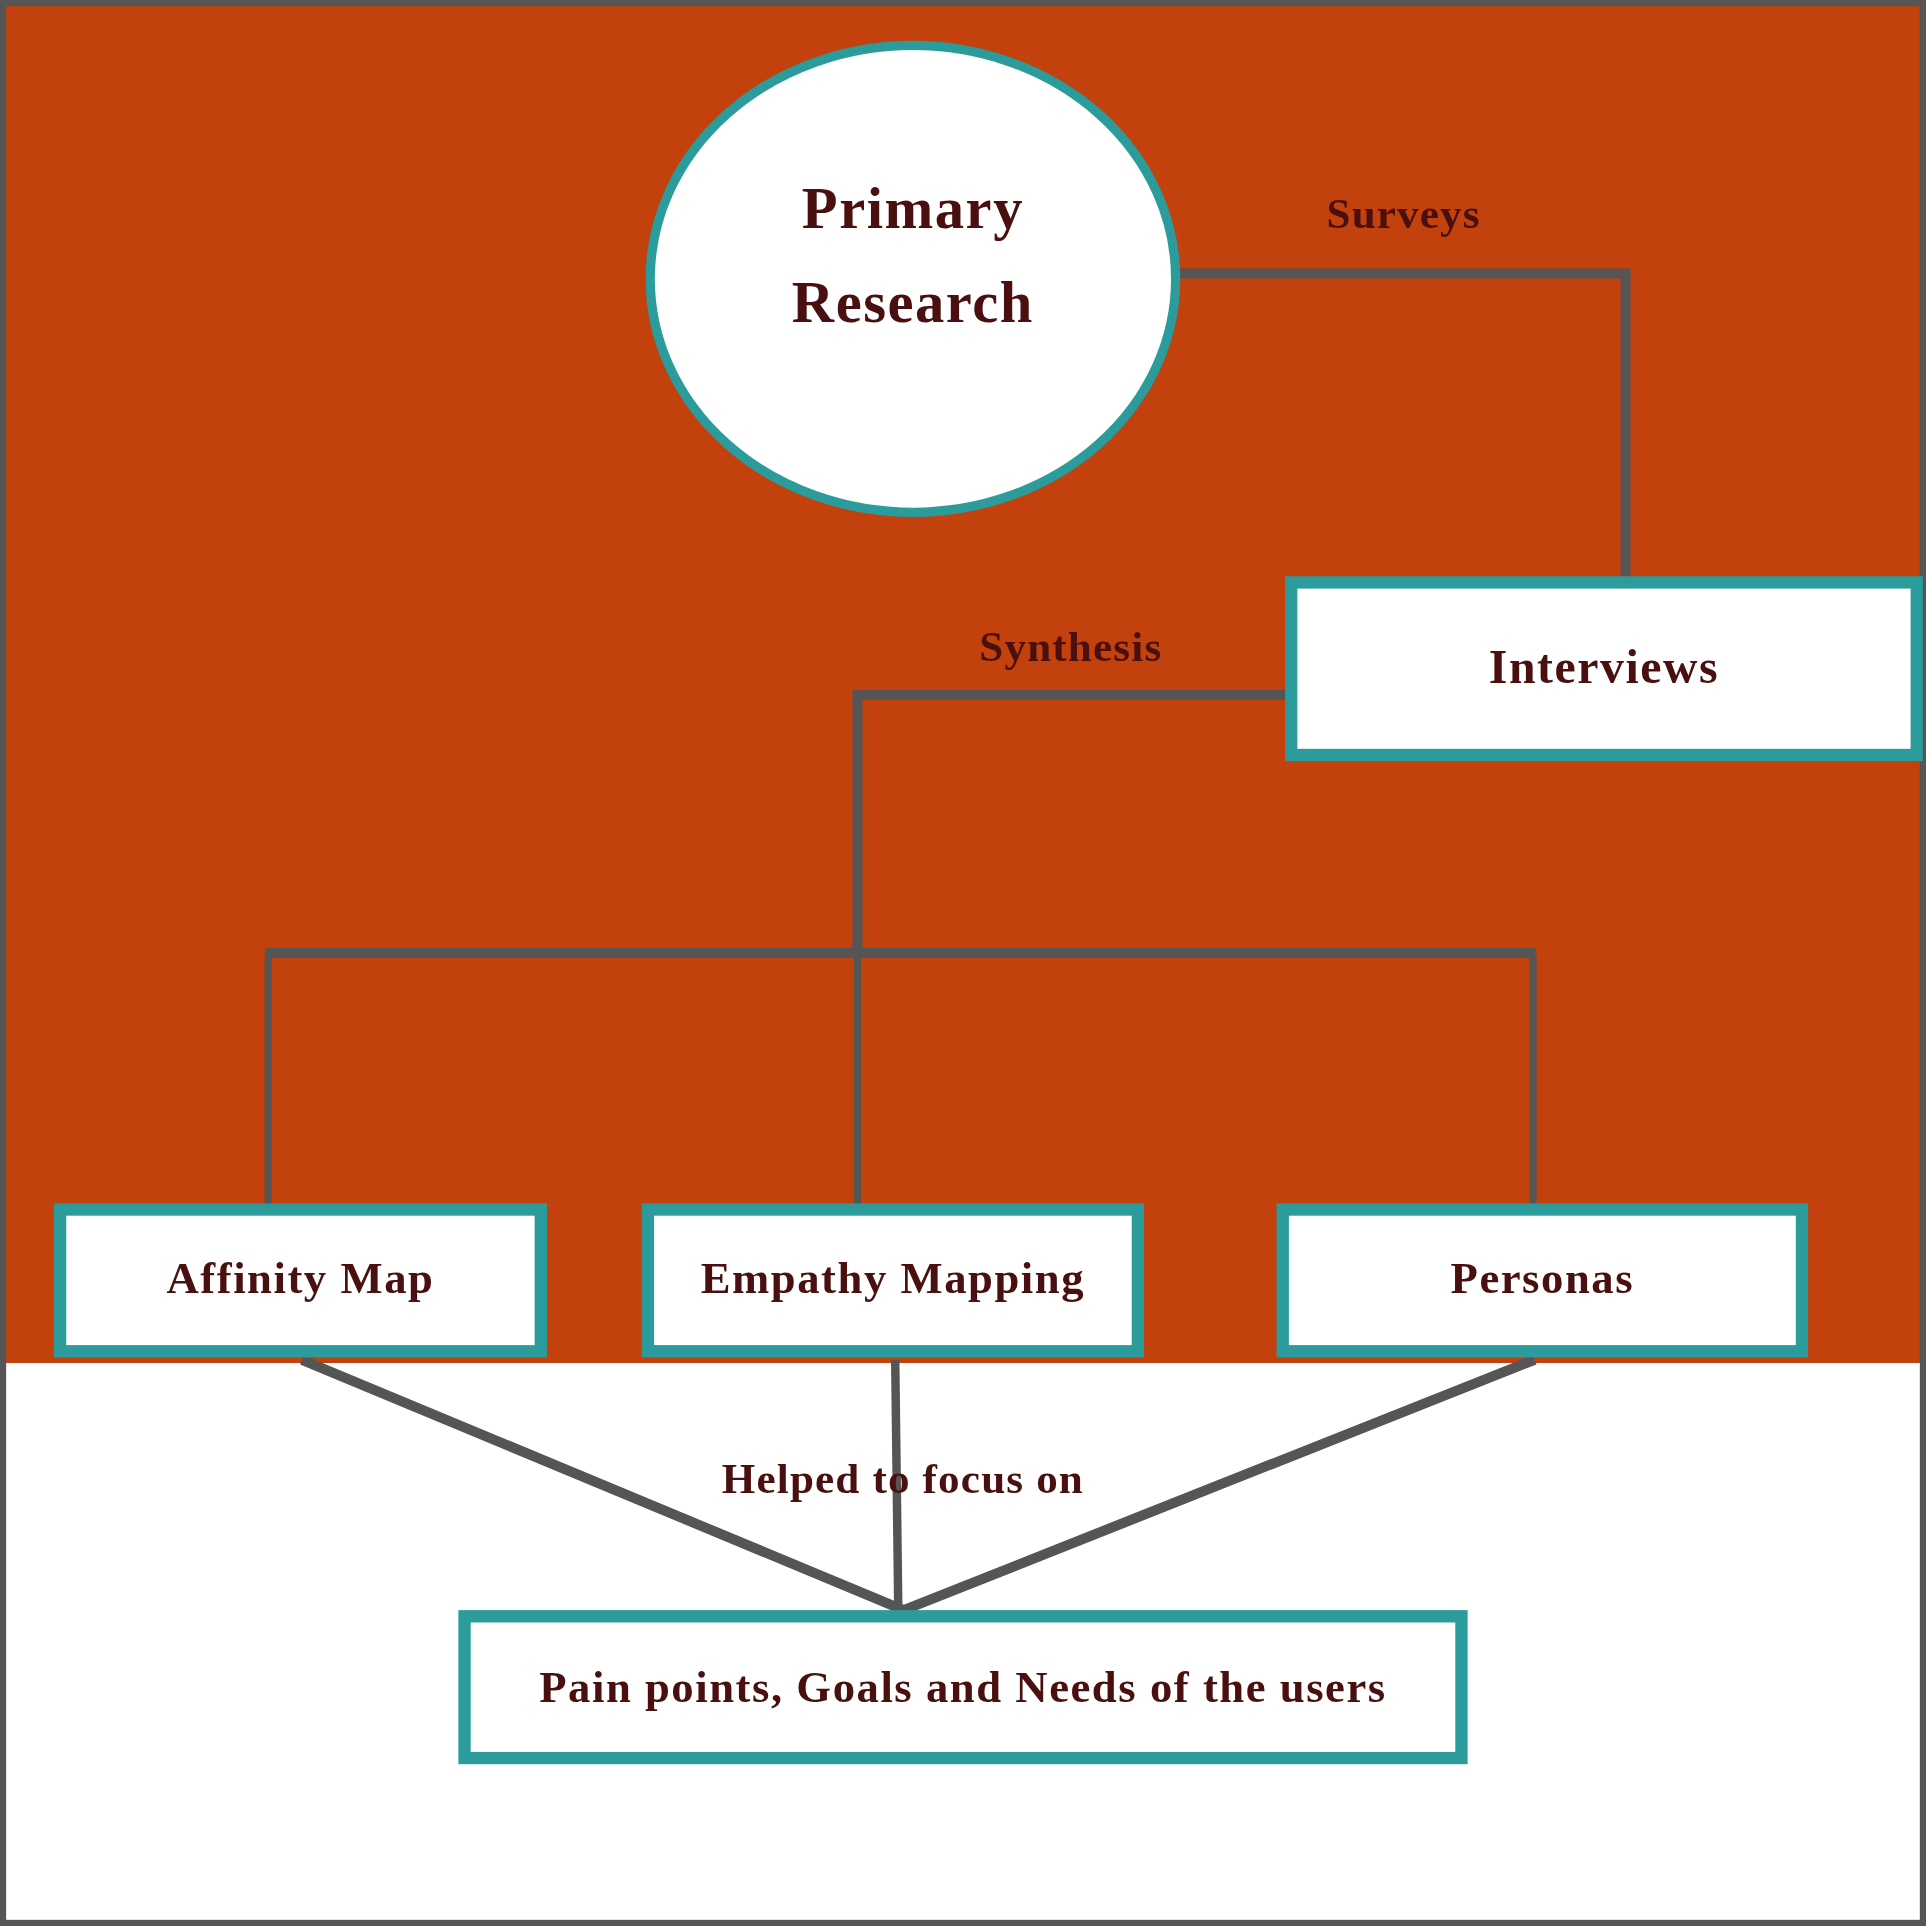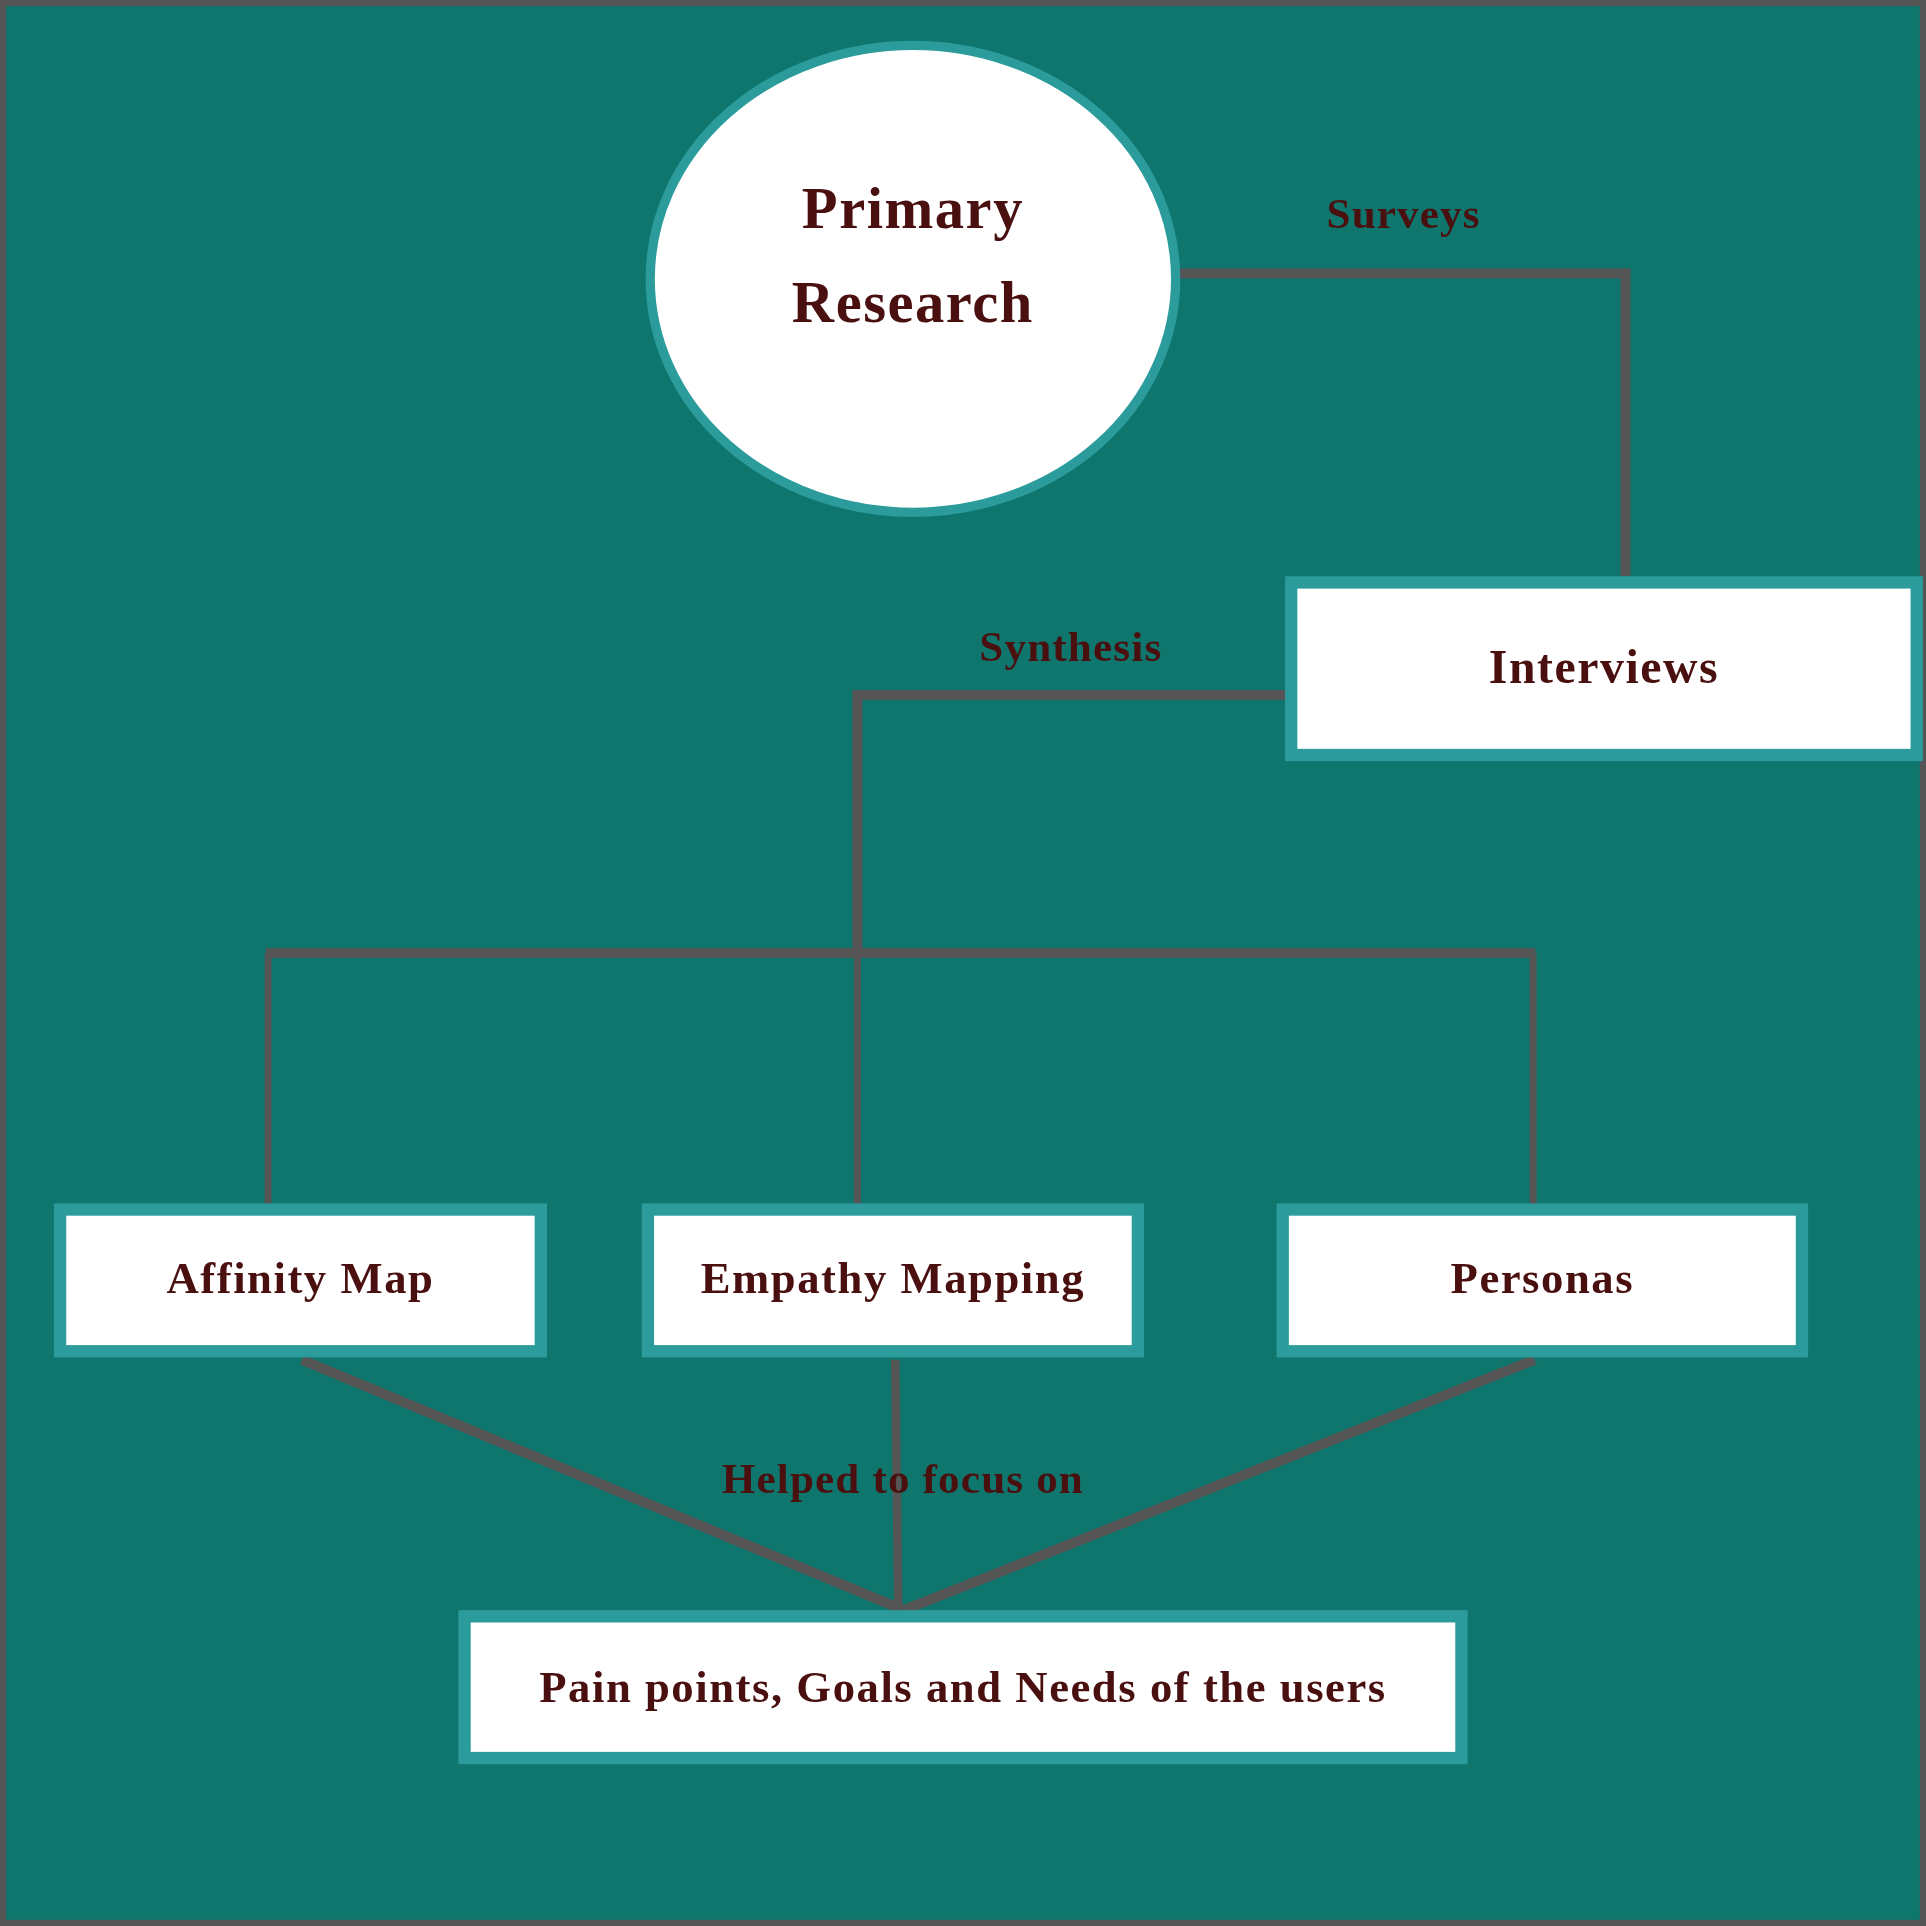--- a/index.html
+++ b/index.html
@@ -9,22 +9,22 @@
   }
   body {
     width: 1926px;
     height: 1926px;
     font-family: "Liberation Serif", "DejaVu Serif", serif;
     overflow: hidden;
   }
   #diagram-root {
     position: relative;
     width: 1926px;
-    height: 1926px;
-    background: #0f766e;
+    height: 1363px;
+    background: #c2410c;
   }
   #diagram-svg {
     position: absolute;
     top: 0;
     left: 0;
     width: 1926px;
     height: 1926px;
     display: block;
   }
   .node-text {

